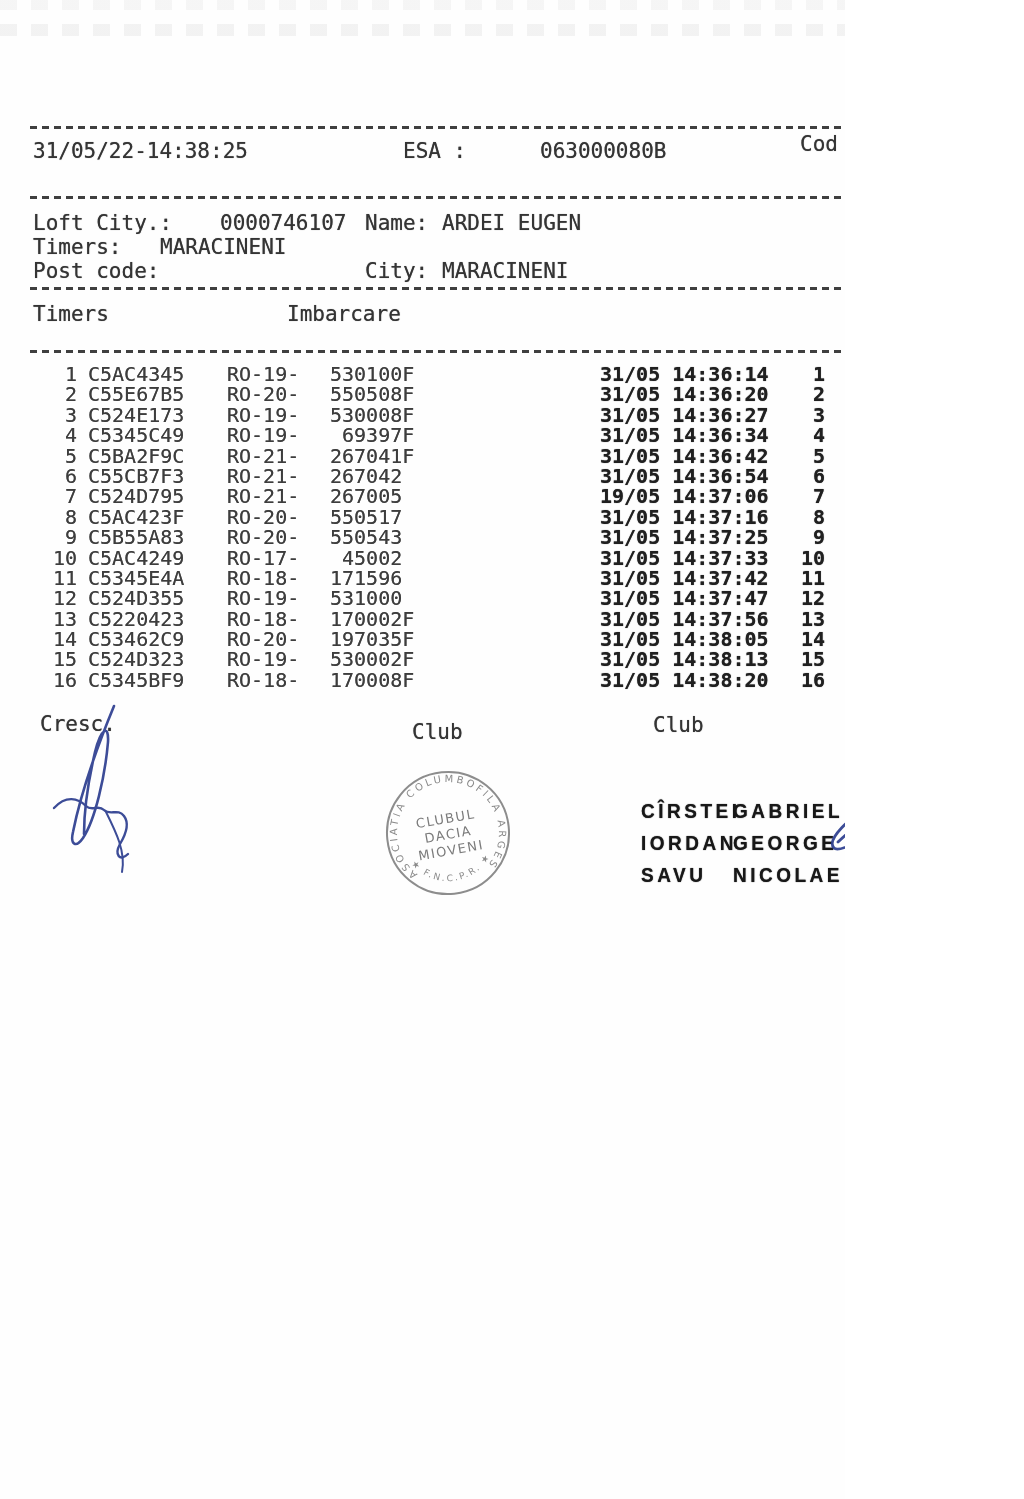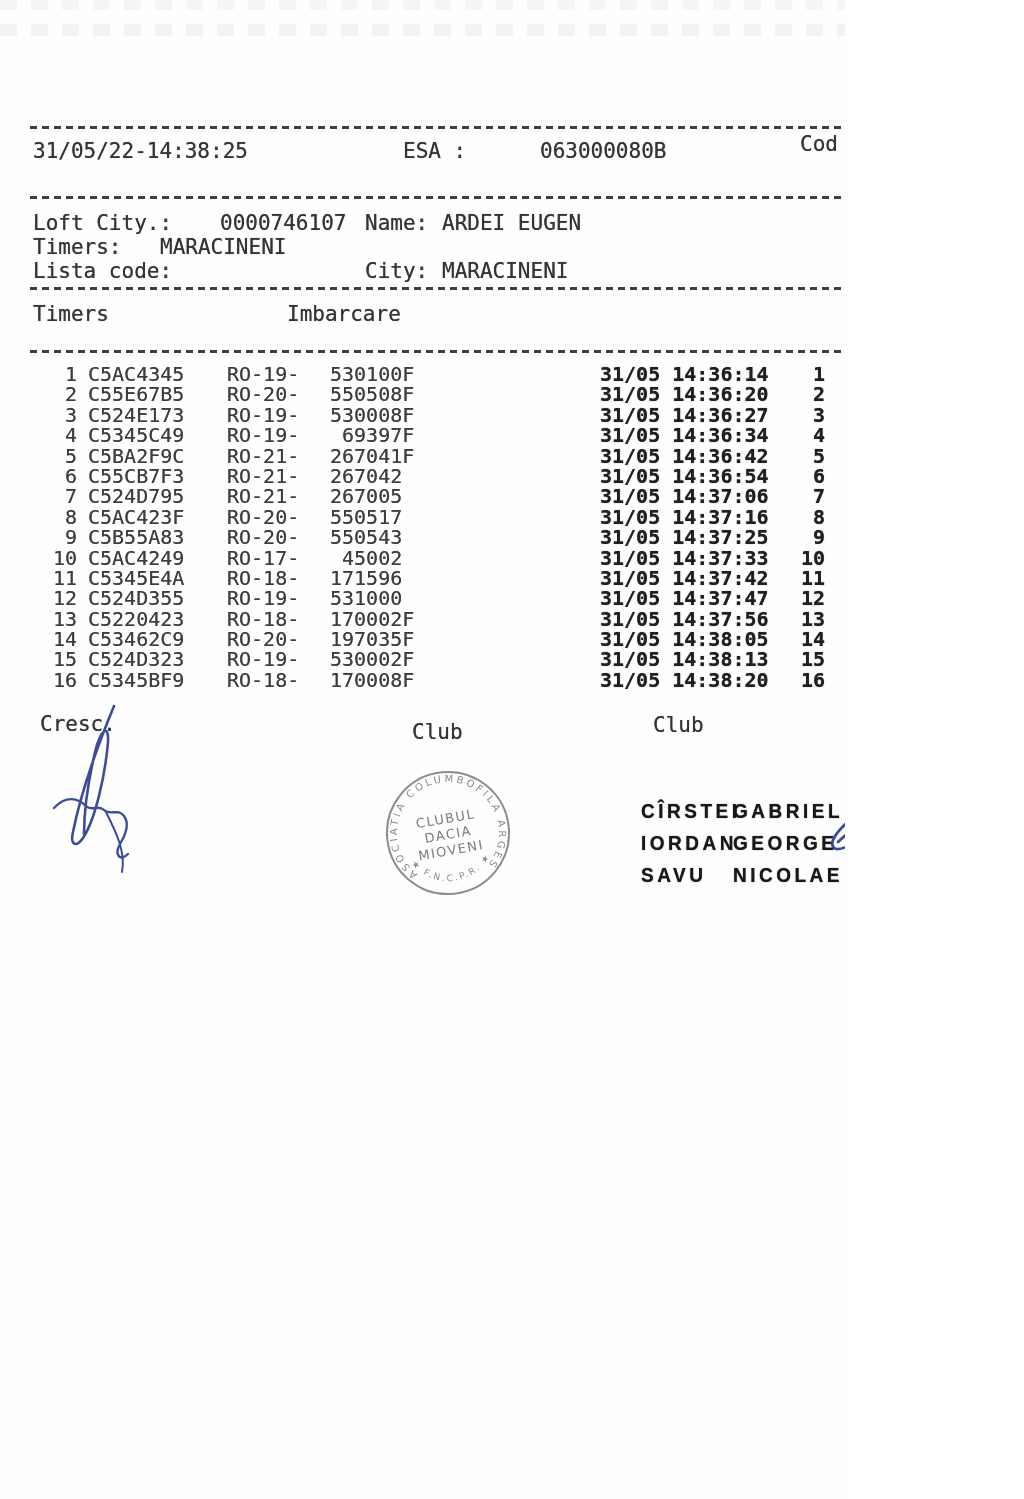--- a/index.html
+++ b/index.html
@@ -54,21 +54,21 @@
   <span class="t" style="top:140px;left:524px;margin-left:16px;">063000080B</span>
   <span class="t" style="top:133px;left:778px;margin-left:22px;">Cod :</span>
   <span class="t bold" style="top:139px;left:898px;">7D4269</span>
 
   <span class="t" style="top:212px;left:33px;">Loft City.:</span>
   <span class="t" style="top:212px;left:180px;margin-left:40px;">0000746107</span>
   <span class="t" style="top:212px;left:365px;">Name:</span>
   <span class="t" style="top:212px;left:442px;">ARDEI EUGEN</span>
   <span class="t" style="top:236px;left:33px;">Timers:</span>
   <span class="t" style="top:236px;left:160px;">MARACINENI</span>
-  <span class="t" style="top:260px;left:33px;">Lista code:</span>
+  <span class="t" style="top:260px;left:33px;">Post code:</span>
   <span class="t" style="top:260px;left:365px;">City:</span>
   <span class="t" style="top:260px;left:442px;">MARACINENI</span>
 
   <span class="t" style="top:303px;left:33px;">Timers</span>
   <span class="t" style="top:303px;left:287px;">Imbarcare</span>
 
   <div id="bird-rows">
       <div class="bird-row">
         <span class="c-no">1</span>
         <span class="c-ring">C5AC4345</span>
@@ -115,21 +115,21 @@
         <span class="c-series">RO-21-</span>
         <span class="c-num">267042</span>
         <span class="c-time">31/05 14:36:54</span>
         <span class="c-seq">6</span>
       </div>
       <div class="bird-row">
         <span class="c-no">7</span>
         <span class="c-ring">C524D795</span>
         <span class="c-series">RO-21-</span>
         <span class="c-num">267005</span>
-        <span class="c-time">31/05 14:37:06</span>
+        <span class="c-time">19/05 14:37:06</span>
         <span class="c-seq">7</span>
       </div>
       <div class="bird-row">
         <span class="c-no">8</span>
         <span class="c-ring">C5AC423F</span>
         <span class="c-series">RO-20-</span>
         <span class="c-num">550517</span>
         <span class="c-time">31/05 14:37:16</span>
         <span class="c-seq">8</span>
       </div>

